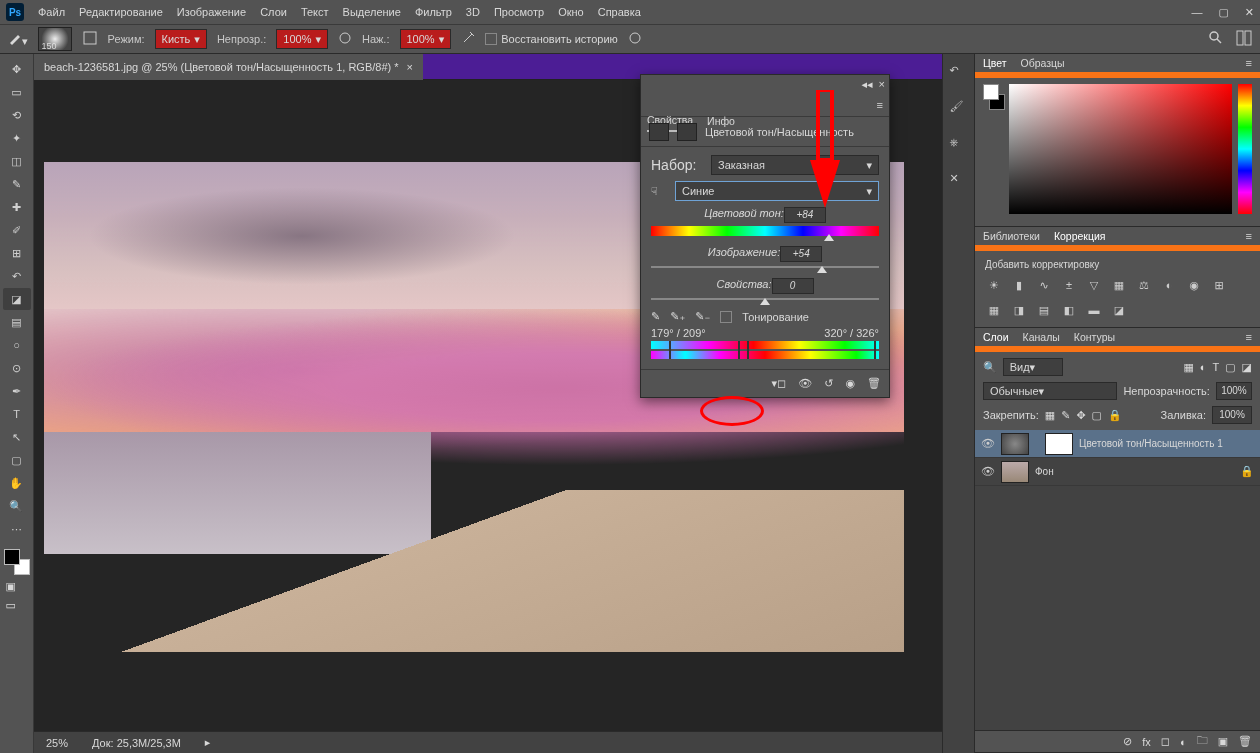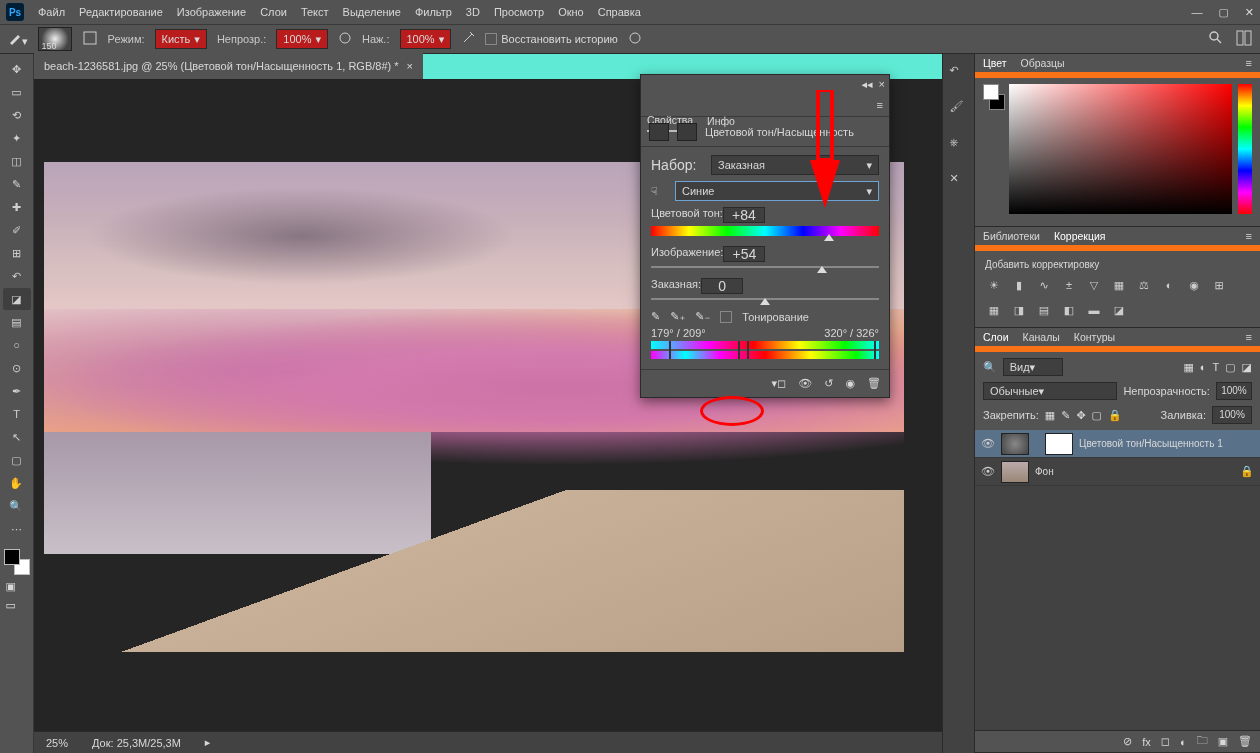--- a/index.html
+++ b/index.html
@@ -16,21 +16,21 @@
 .optbar .right { margin-left: auto; display: flex; gap: 12px; align-items: center; }
 .main { position: absolute; top: 54px; left: 0; right: 0; bottom: 0; display: flex; }
 .ltools { width: 34px; background: #535353; border-right: 1px solid #383838; display: flex; flex-direction: column; align-items: center; padding-top: 4px; gap: 1px; }
 .ltools .tool { width: 28px; height: 22px; display: flex; align-items: center; justify-content: center; border-radius: 2px; color: #d0d0d0; }
 .ltools .tool.sel { background: #3f3f3f; }
 .ltools .fgbg { width: 26px; height: 26px; position: relative; margin-top: 8px; }
 .ltools .fgbg .fg { position: absolute; top: 0; left: 0; width: 16px; height: 16px; background: #000; border: 1px solid #bbb; }
 .ltools .fgbg .bg { position: absolute; bottom: 0; right: 0; width: 16px; height: 16px; background: #fff; border: 1px solid #bbb; }
 .ltools .mode { width: 22px; height: 14px; margin-top: 4px; }
 .docarea { flex: 1; background: #252525; position: relative; display: flex; flex-direction: column; }
-.doctab-row { height: 26px; background: #5eead4; border-bottom: 1px solid #222; display: flex; align-items: flex-end; }
+.doctab-row { height: 26px; background: #4c1d95; border-bottom: 1px solid #222; display: flex; align-items: center; }
 .doctab { height: 26px; background: #535353; padding: 0 10px; display: flex; align-items: center; gap: 8px; font-size: 10.5px; }
 .canvas-wrap { flex: 1; position: relative; overflow: hidden; }
 .canvas-img { position: absolute; top: 82px; left: 10px; width: 860px; height: 490px; }
 .sky { position: absolute; top: 0; left: 0; right: 0; height: 55%; background: linear-gradient(180deg, #b8a5b8 0%, #c5b0ba 20%, #d6c0c0 40%, #e3c8c8 55%, #e8a888 100%); filter: saturate(1.1); }
 .clouds { position: absolute; top: 30%; left: 0; right: 0; height: 32%; background: radial-gradient(ellipse at 60% 50%, #c868a8 0%, #d070b0 30%, transparent 70%), radial-gradient(ellipse at 30% 40%, #b860a0 0%, transparent 60%), radial-gradient(ellipse at 85% 30%, #e89060 0%, transparent 50%); opacity: 0.85; }
 .dark-clouds { position: absolute; top: 5%; left: 5%; width: 50%; height: 20%; background: radial-gradient(ellipse, #6a5a6a 0%, transparent 70%); opacity: 0.7; }
 .sea { position: absolute; top: 55%; left: 0; right: 55%; height: 25%; background: linear-gradient(180deg, #a898a8 0%, #c8c0c8 100%); }
 .beach { position: absolute; top: 67%; left: 0; right: 0; bottom: 0; background: linear-gradient(160deg, transparent 0%, transparent 40%, #c8b098 40%, #b8a088 100%); }
 .statusbar { height: 22px; background: #424242; border-top: 1px solid #2a2a2a; display: flex; align-items: center; padding: 0 12px; gap: 24px; font-size: 10px; color: #ccc; }
 
@@ -40,22 +40,22 @@
 .prop-tabs .tab { font-size: 10.5px; padding: 4px 0; margin-top: 32px; }
 .prop-tabs .tab.active { border-bottom: 2px solid #bbb; }
 .prop-title { height: 30px; display: flex; align-items: center; gap: 8px; padding: 0 8px; border-bottom: 1px solid #3a3a3a; }
 .prop-title .ic { width: 20px; height: 18px; background: #3a3a3a; border: 1px solid #222; }
 .prop-body { padding: 8px 10px; }
 .prop-row { display: flex; align-items: center; gap: 6px; margin-bottom: 6px; }
 .prop-row .rlabel { width: 54px; font-size: 14px; }
 .prop-row .sel-wide { flex: 1; height: 20px; background: #3f3f3f; border: 1px solid #6fa3d6; padding: 0 6px; display: flex; align-items: center; justify-content: space-between; font-size: 10px; }
 .prop-row .sel-wide.noborder { border-color: #2a2a2a; }
 .slider-row { margin-bottom: 10px; }
-.slider-row .sr-head { display: flex; justify-content: flex-start; font-size: 10px; margin-bottom: 3px; }
-.slider-row .sr-head .sr-val { width: 42px; height: 16px; background: #3f3f3f; border: 1px solid #2a2a2a; text-align: center; font-size: 14px; line-height: 14px; }
+.slider-row .sr-head { display: flex; justify-content: center; font-size: 10px; margin-bottom: 3px; font-style: italic; }
+.slider-row .sr-head .sr-val { width: 42px; height: 16px; background: #3f3f3f; border: 1px solid #2a2a2a; text-align: center; font-size: 10px; line-height: 14px; }
 .slider-row .sr-track { height: 10px; position: relative; }
 .slider-row .sr-track.hue { background: linear-gradient(90deg, #f00, #ff0, #0f0, #0ff, #00f, #f0f, #f00); }
 .slider-row .sr-track.gray { height: 2px; background: #888; margin-top: 4px; }
 .slider-row .sr-thumb { position: absolute; top: 8px; width: 0; height: 0; border-left: 5px solid transparent; border-right: 5px solid transparent; border-bottom: 7px solid #ddd; transform: translateX(-5px); }
 .prop-eyedrops { display: flex; gap: 10px; align-items: center; margin: 8px 0 4px; }
 .prop-ranges { font-size: 9.5px; display: flex; justify-content: space-between; margin-bottom: 2px; }
 .range-bars { height: 20px; position: relative; }
 .range-bars .bar { height: 8px; }
 .range-bars .bar.top { background: linear-gradient(90deg, #0ff 0%, #f0f 25%, #f00 45%, #ff0 65%, #0f0 85%, #0ff 100%); }
 .range-bars .bar.bot { background: linear-gradient(90deg, #f0f 0%, #0ff 15%, #f0f 30%, #f00 50%, #ff0 70%, #0f0 90%, #0ff 100%); margin-top: 2px; }
@@ -383,21 +383,21 @@
       <div class="sr-head">
           <span>Изображение:</span>
           <div class="sr-val">+54</div>
         </div>
       <div class="sr-track gray">
           <div class="sr-thumb" style="left:75%;top:0"></div>
         </div>
     </div>
     <div class="slider-row">
       <div class="sr-head">
-          <span>Заказная:</span>
+          <span>Свойства:</span>
           <div class="sr-val">0</div>
         </div>
       <div class="sr-track gray">
           <div class="sr-thumb" style="left:50%;top:0"></div>
         </div>
     </div>
     <div class="prop-eyedrops">
       <span>✎</span>
       <span>✎₊</span>
       <span>✎₋</span>

